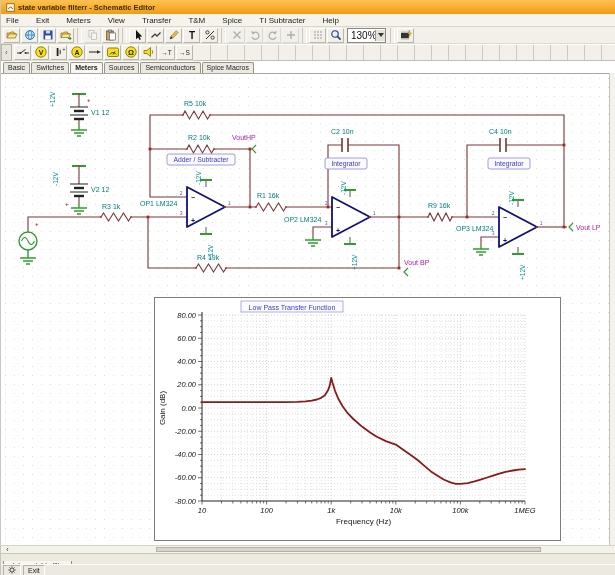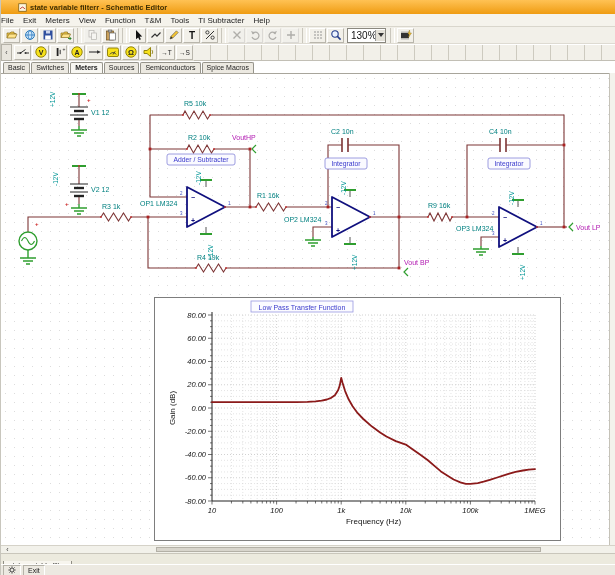--- a/index.html
+++ b/index.html
@@ -1,21 +1,21 @@
 <!DOCTYPE html>
 <html><head>
 <meta charset="utf-8">
 <style>
   html,body{margin:0;padding:0;background:#fff;font-family:"Liberation Sans",sans-serif;}
   #win{position:relative;width:615px;height:575px;overflow:hidden;background:#fff;border-left:1px solid #c8c6bd;}
   
-  #titlebar{position:absolute;left:0;top:0;width:615px;height:14px;background:linear-gradient(#ffc254,#ef9c12);display:flex;align-items:center;gap:3px;padding-left:17px;box-sizing:border-box;}
+  #titlebar{position:absolute;left:0;top:0;width:615px;height:14px;background:linear-gradient(#ffc254,#ef9c12);display:flex;align-items:center;gap:3px;padding-left:5px;box-sizing:border-box;}
   #titlebar .t{font-size:7.5px;font-weight:bold;color:#402f00;}
   
-  #menubar{position:absolute;left:0;top:14px;width:615px;height:13px;background:#f5f3ec;border-bottom:1px solid #d9d6cc;display:flex;align-items:center;gap:9px;box-sizing:border-box;}
+  #menubar{position:absolute;left:0;top:14px;width:615px;height:13px;background:#f5f3ec;border-bottom:1px solid #d9d6cc;display:flex;align-items:center;gap:17px;padding-left:5px;box-sizing:border-box;}
   #menubar .mi{font-size:8px;color:#222;cursor:default;}
   
   .toolbar{position:absolute;left:0;width:615px;height:17px;background:#f2f0e9;display:flex;align-items:center;box-sizing:border-box;}
   #toolbar1{top:27px;border-bottom:1px solid #dedbd2;padding-left:2px;}
   #toolbar2{top:44px;border-bottom:1px solid #dedbd2;}
   .tb{width:17px;height:15px;display:flex;align-items:center;justify-content:center;background:#f2f0e9;border:1px solid;border-color:#ffffff #b9b6ac #b9b6ac #ffffff;margin-right:1px;box-sizing:border-box;}
   .tb.gray{opacity:.38;filter:grayscale(1);}
   .sep{width:3px;height:15px;border-left:1px solid #c9c6bc;border-right:1px solid #fff;margin:0 2px;}
   .zoomsel{display:flex;align-items:center;height:13px;border:1px solid #8a887f;background:#fff;margin:0 2px;padding-left:3px;}
   .zoomsel .zv{font-size:10px;color:#111;width:24px;}
@@ -25,21 +25,21 @@
   .scrollmini{width:9px;height:15px;background:#e8e5dd;border:1px solid #b5b2a8;font-size:7px;display:flex;align-items:center;justify-content:center;color:#444;margin-right:2px;}
   
   #palette-tabs{position:absolute;left:2px;top:61px;width:613px;height:12px;display:flex;gap:1px;align-items:flex-end;}
   .ptab{font-size:7px;color:#222;background:#ece9e1;border:1px solid #96948b;border-bottom:none;border-radius:2px 2px 0 0;padding:1px 4px 1px 4px;line-height:8px;}
   .ptab.active{background:#f8f7f2;font-weight:bold;position:relative;top:1px;padding-bottom:2px;}
   
   #canvas{position:absolute;left:0;top:73px;width:608px;height:472px;background:#fff;background-image:radial-gradient(circle,#dcdcdc 0.6px,rgba(0,0,0,0) 0.8px);background-size:9px 9px;border-top:1px solid #a8a59b;box-sizing:border-box;}
   #vscroll{position:absolute;left:608px;top:73px;width:7px;height:472px;background:#f3f2ec;border-left:1px solid #c5c2b8;box-sizing:border-box;}
   #schematic{position:absolute;left:0;top:0;}
   
-  #chart-panel{position:absolute;left:153px;top:223px;width:407px;height:244px;background:#fff;border:1px solid #7d7d7d;box-sizing:border-box;padding-left:10px;}
+  #chart-panel{position:absolute;left:153px;top:223px;width:407px;height:244px;background:#fff;border:1px solid #7d7d7d;box-sizing:border-box;}
   
   #hscroll{position:absolute;left:0;top:545px;width:615px;height:8px;background:#f2f1ea;border-top:1px solid #d5d2c8;box-sizing:border-box;}
   #hscroll .arrow{position:absolute;left:2px;top:0px;width:9px;height:7px;font-size:7px;line-height:7px;text-align:center;color:#333;}
   #hscroll .thumb{position:absolute;left:155px;top:1px;width:385px;height:5px;background:#d8d5cc;border:1px solid #b3b0a6;box-sizing:border-box;}
   
   #doctabs{position:absolute;left:0;top:553px;width:615px;height:11px;background:#eceade;border-top:1px solid #c9c6bb;}
   .dtab{display:inline-block;font-size:7px;color:#111;background:#f7f5ee;border:1px solid #8f8d84;border-top:none;border-radius:0 0 2px 2px;padding:1px 5px;margin-left:2px;line-height:7px;}
   
   #statusbar{position:absolute;left:0;top:564px;width:615px;height:11px;background:#ece9e1;border-top:1px solid #fff;display:flex;align-items:center;gap:2px;padding-left:2px;box-sizing:border-box;}
   .spanel{height:9px;display:flex;align-items:center;border:1px solid;border-color:#b5b2a8 #ffffff #ffffff #b5b2a8;padding:0 4px;font-size:7px;color:#222;}
@@ -85,23 +85,23 @@
         <path d="M3 8 Q6 3 9 8" stroke="#b33" fill="none" stroke-width="1.3"></path>
       </svg>
     <span class="t">state variable filterr - Schematic Editor</span>
   </div>
 
   <div id="menubar">
     <span class="mi">File</span>
     <span class="mi">Exit</span>
     <span class="mi">Meters</span>
     <span class="mi">View</span>
-    <span class="mi">Function</span>
+    <span class="mi">Transfer</span>
     <span class="mi">T&amp;M</span>
-    <span class="mi">Tools</span>
+    <span class="mi">Spice</span>
     <span class="mi">TI Subtracter</span>
     <span class="mi">Help</span>
   </div>
 
   <div id="toolbar1" class="toolbar">
     <div class="tb">
         <svg width="12" height="12" viewBox="0 0 12 12">
           <path d="M1 9 L1 4 L4 4 L5 3 L8 3 L8 4.5 L10 4.5" fill="#f2c94c" stroke="#8a6d1a" stroke-width="0.7"></path>
           <path d="M1 9 L3 5 L11 5 L9.3 9 Z" fill="#ffe48a" stroke="#8a6d1a" stroke-width="0.7"></path>
         </svg>

